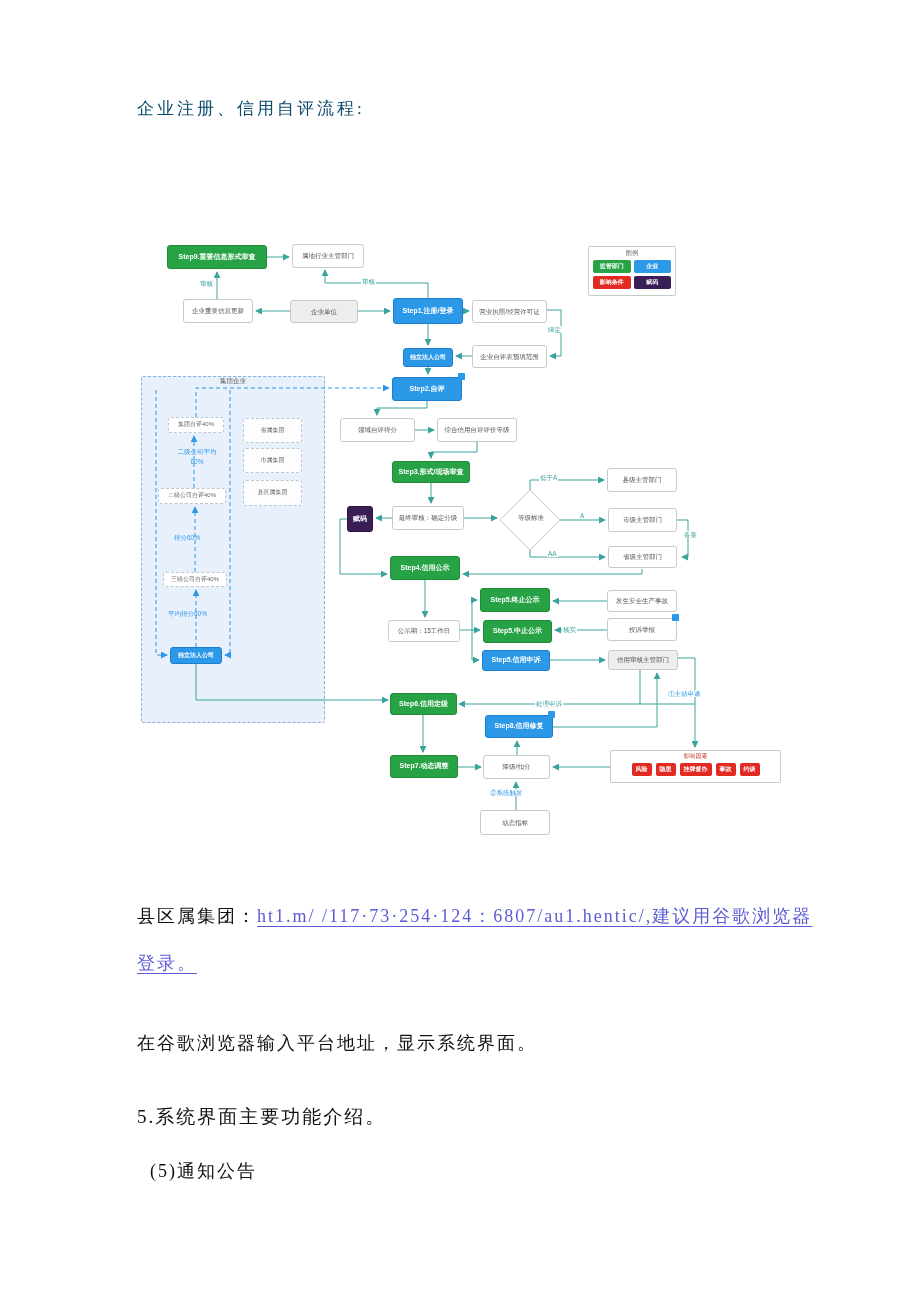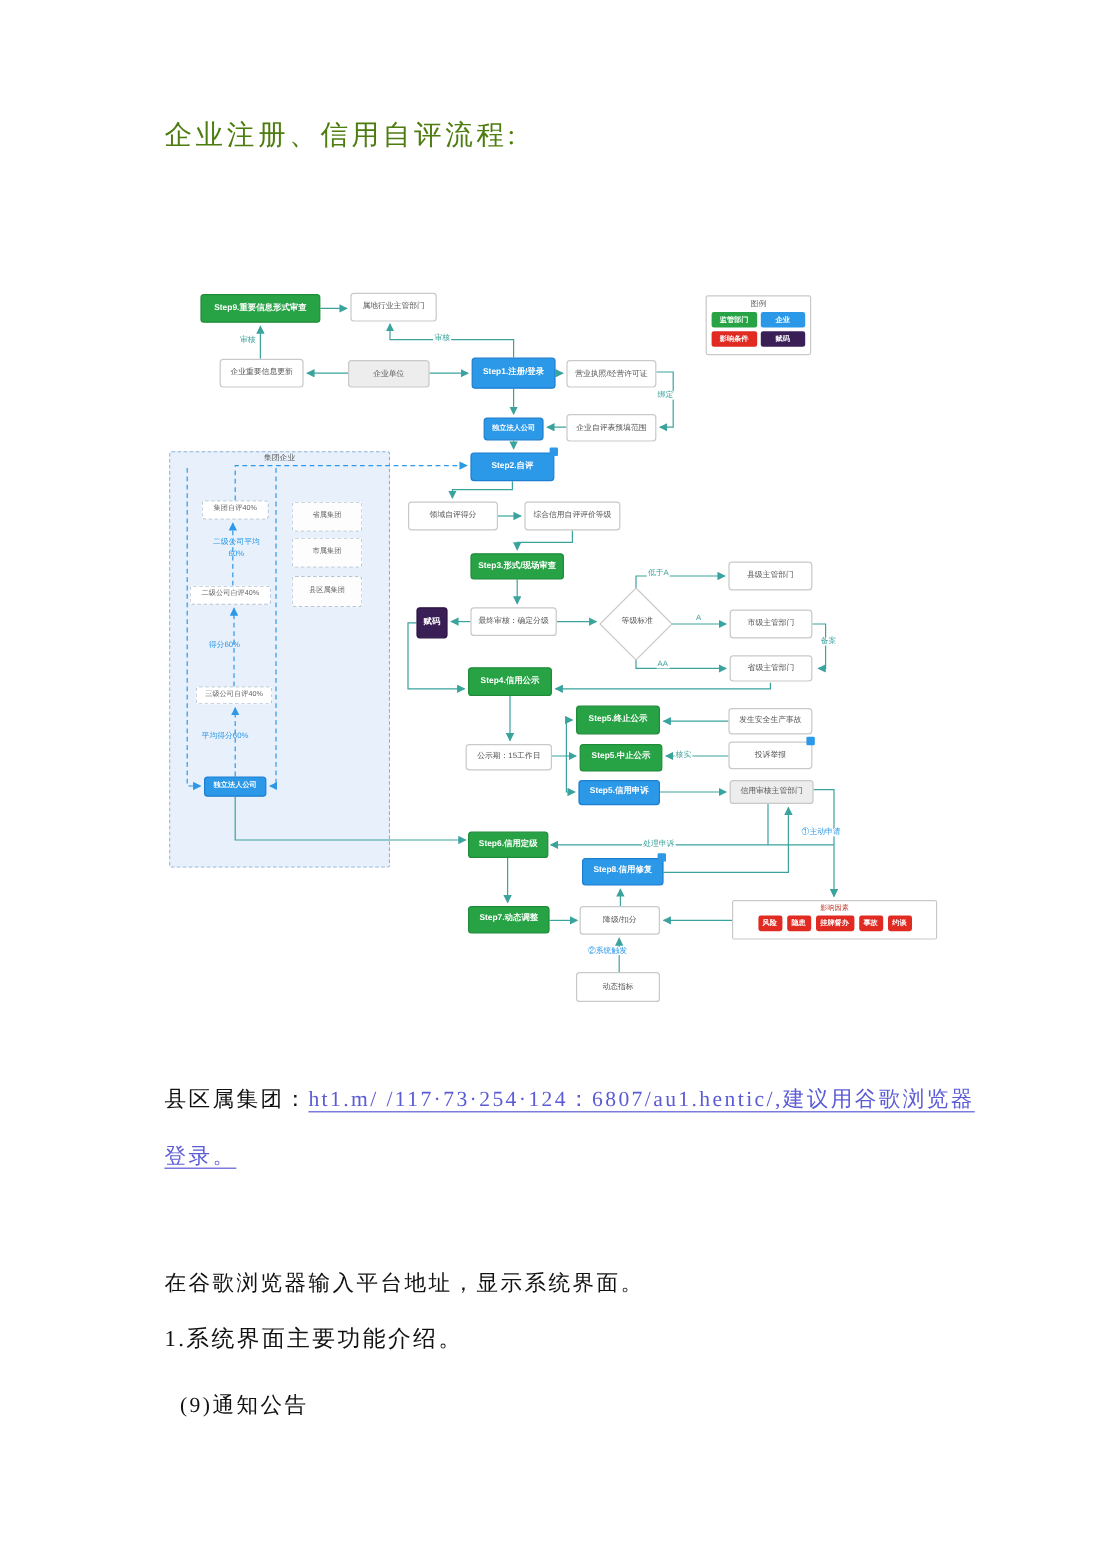--- a/index.html
+++ b/index.html
@@ -1,18 +1,18 @@
 <!DOCTYPE html>
 <html><head>
 <meta charset="utf-8">
 <style>
   html,body{margin:0;padding:0;}
   body{width:920px;height:1301px;background:#ffffff;position:relative;overflow:hidden;
        font-family:"Liberation Serif",serif;color:#1f1f1f;}
-  .doc-title{position:absolute;left:137px;top:97px;font-size:23px;letter-spacing:3px;color:#4d7c0f;}
+  .doc-title{position:absolute;left:137px;top:97px;font-size:17px;letter-spacing:3px;color:#0c4a6e;}
   .para{position:absolute;left:137px;font-size:18px;letter-spacing:2px;color:#111;width:690px;line-height:47px;word-break:break-all;}
   .para a{color:#5b5bd6;text-decoration:underline;text-underline-offset:4px;cursor:pointer;}
   .section{font-size:19px;}
 
   
   .chart{position:absolute;left:137px;top:238px;width:660px;height:612px;font-family:"Liberation Sans",sans-serif;}
   .chart svg{position:absolute;left:0;top:0;pointer-events:none;}
   .node{position:absolute;display:flex;align-items:center;justify-content:center;text-align:center;
         box-sizing:border-box;border-radius:3px;font-size:6.5px;line-height:1.2;padding:1px 2px;}
   .green{background:#27a345;border:1px solid #1f8c3a;color:#fff;font-weight:bold;font-size:7px;}
@@ -190,15 +190,15 @@
   <div class="flabel" style="left:546px;top:293px">备案</div>
   <div class="flabel" style="left:425px;top:388px">核实</div>
   <div class="flabel" style="left:398px;top:462px">处理申诉</div>
   <div class="flabel bl" style="left:530px;top:452px;background:#fff">①主动申请</div>
   <div class="flabel bl" style="left:352px;top:551px;background:#fff">②系统触发</div>
 </div>
 
 <div class="para" style="top:893px">
   <span>县区属集团：</span><a href="#">ht1.m/ /117·73·254·124：6807/au1.hentic/,建议用谷歌浏览器登录。</a>
 </div>
-<div class="para" style="top:1046px">在谷歌浏览器输入平台地址，显示系统界面。</div>
-<div class="para section" style="top:1093px">1.系统界面主要功能介绍。</div>
-<div class="para" style="top:1148px;left:150px">(9)通知公告</div>
+<div class="para" style="top:1020px">在谷歌浏览器输入平台地址，显示系统界面。</div>
+<div class="para section" style="top:1093px">5.系统界面主要功能介绍。</div>
+<div class="para" style="top:1148px;left:150px">(5)通知公告</div>
 
 </body></html>

